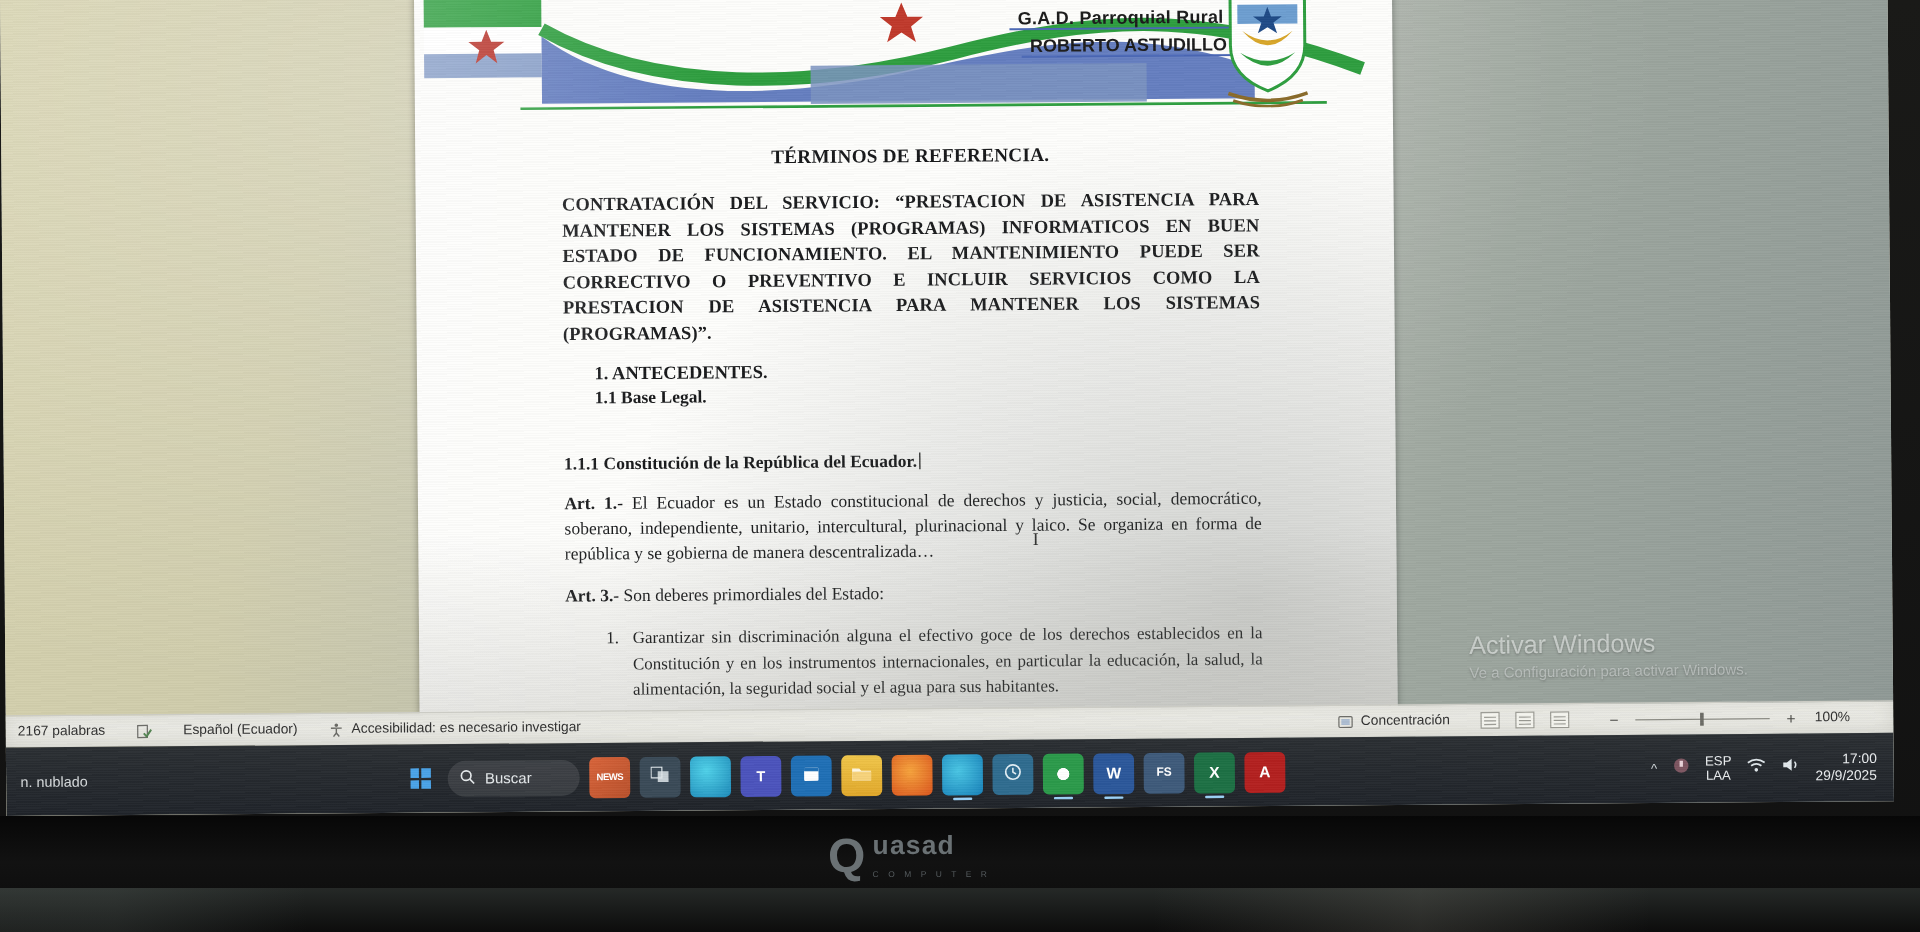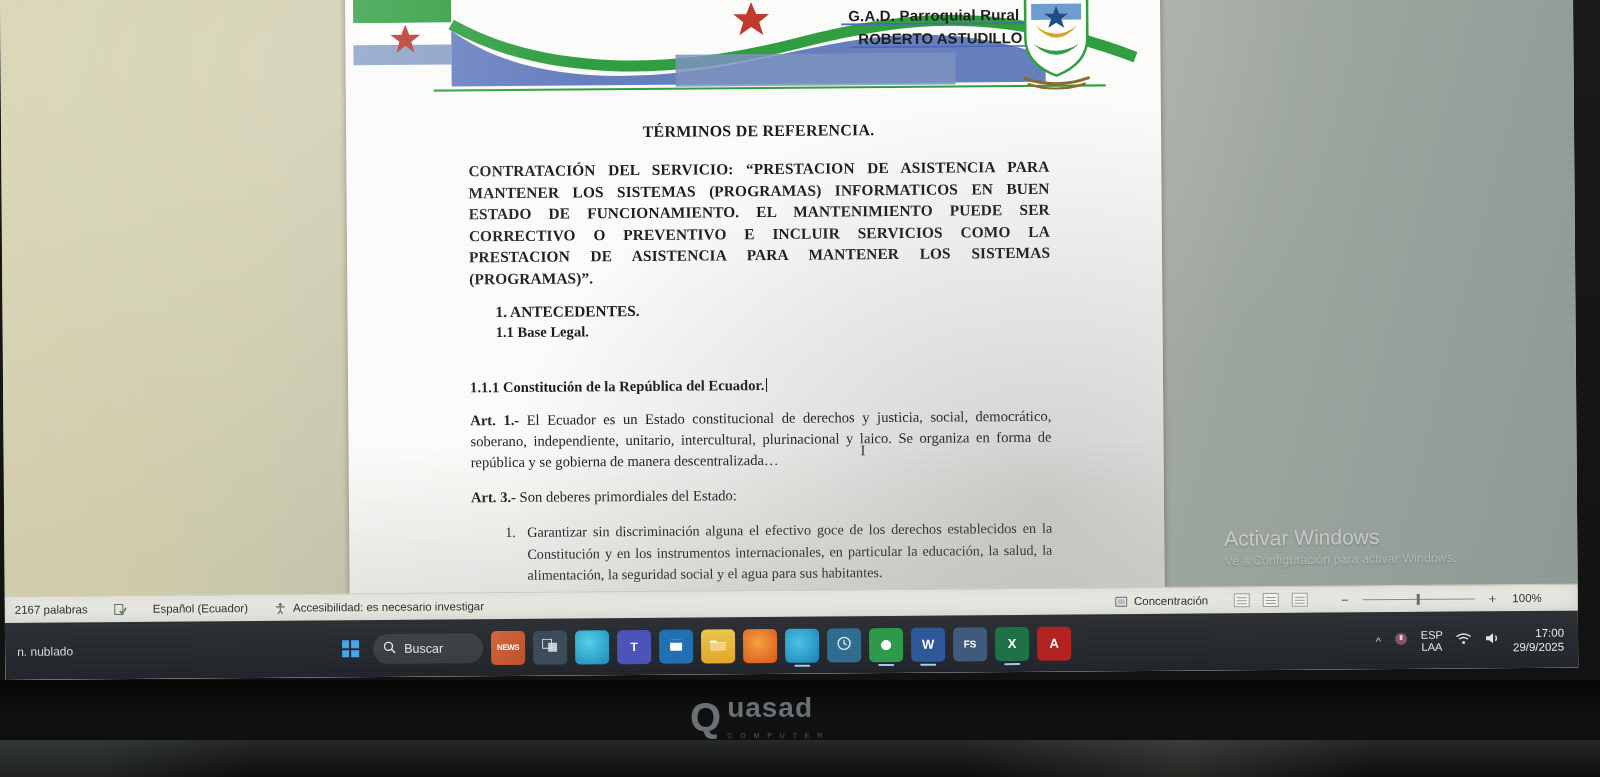--- a/index.html
+++ b/index.html
@@ -247,21 +247,21 @@
   }
   #brand {
     position:absolute; left:690px; top:692px;
     display:flex; align-items:center; gap:6px;
     color:#5c6366;
   }
   #brand .q {
     font-size: 40px; font-weight: bold; line-height:34px;
     color:#6a7174;
   }
-  #brand .nm { font-size:28px; letter-spacing:1px; color:#6a7174; font-weight:bold;}
+  #brand .nm { font-size:22px; letter-spacing:1px; color:#6a7174; font-weight:bold;}
   #brand .sub { font-size:7px; letter-spacing:3px; color:#555b5e; }
 
   #chin-reflect {
     position:absolute; left:0; top:740px; width:1600px; height:37px;
     background: linear-gradient(180deg, rgba(40,44,42,.9), rgba(12,12,12,1));
   }
   #chin-reflect:after{
     content:"";position:absolute;inset:0;
     background:
       linear-gradient(90deg, rgba(90,100,95,.25) 6%, rgba(0,0,0,0) 16%),

